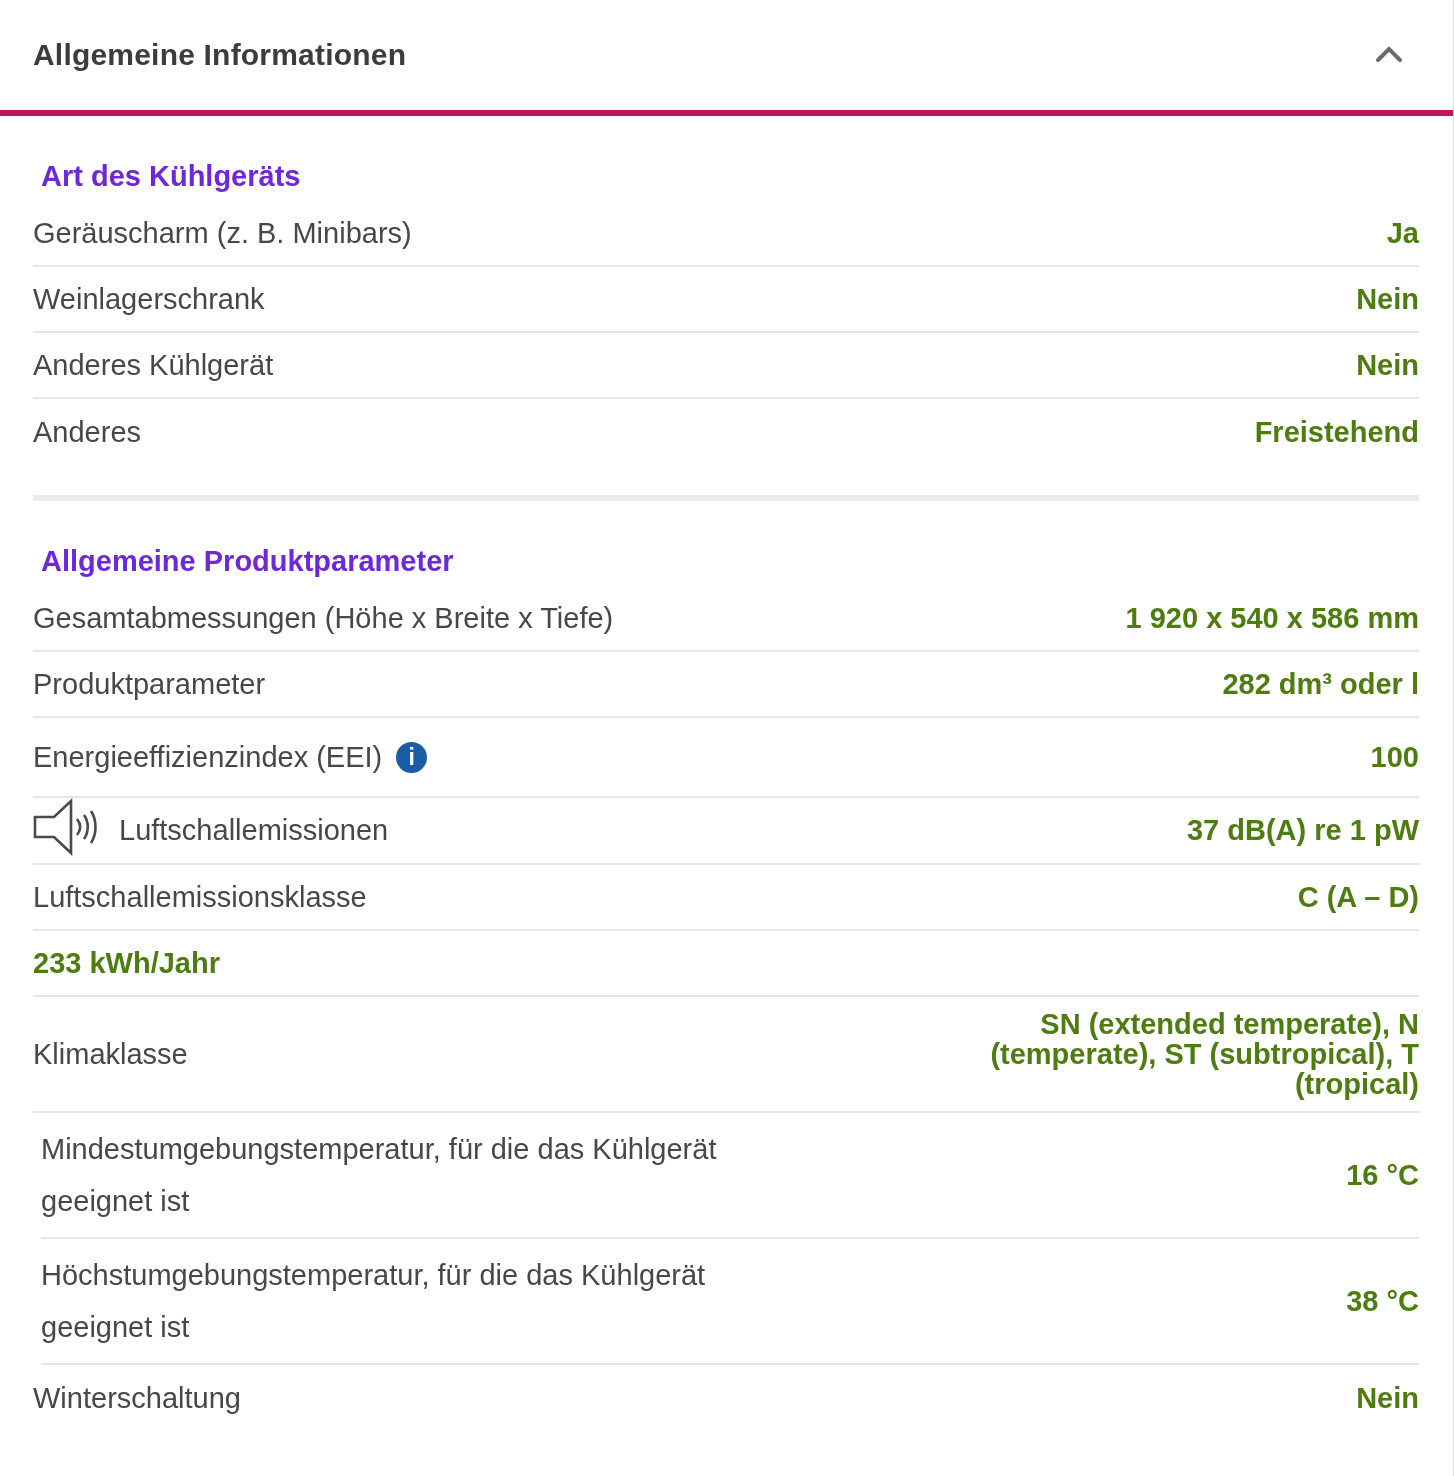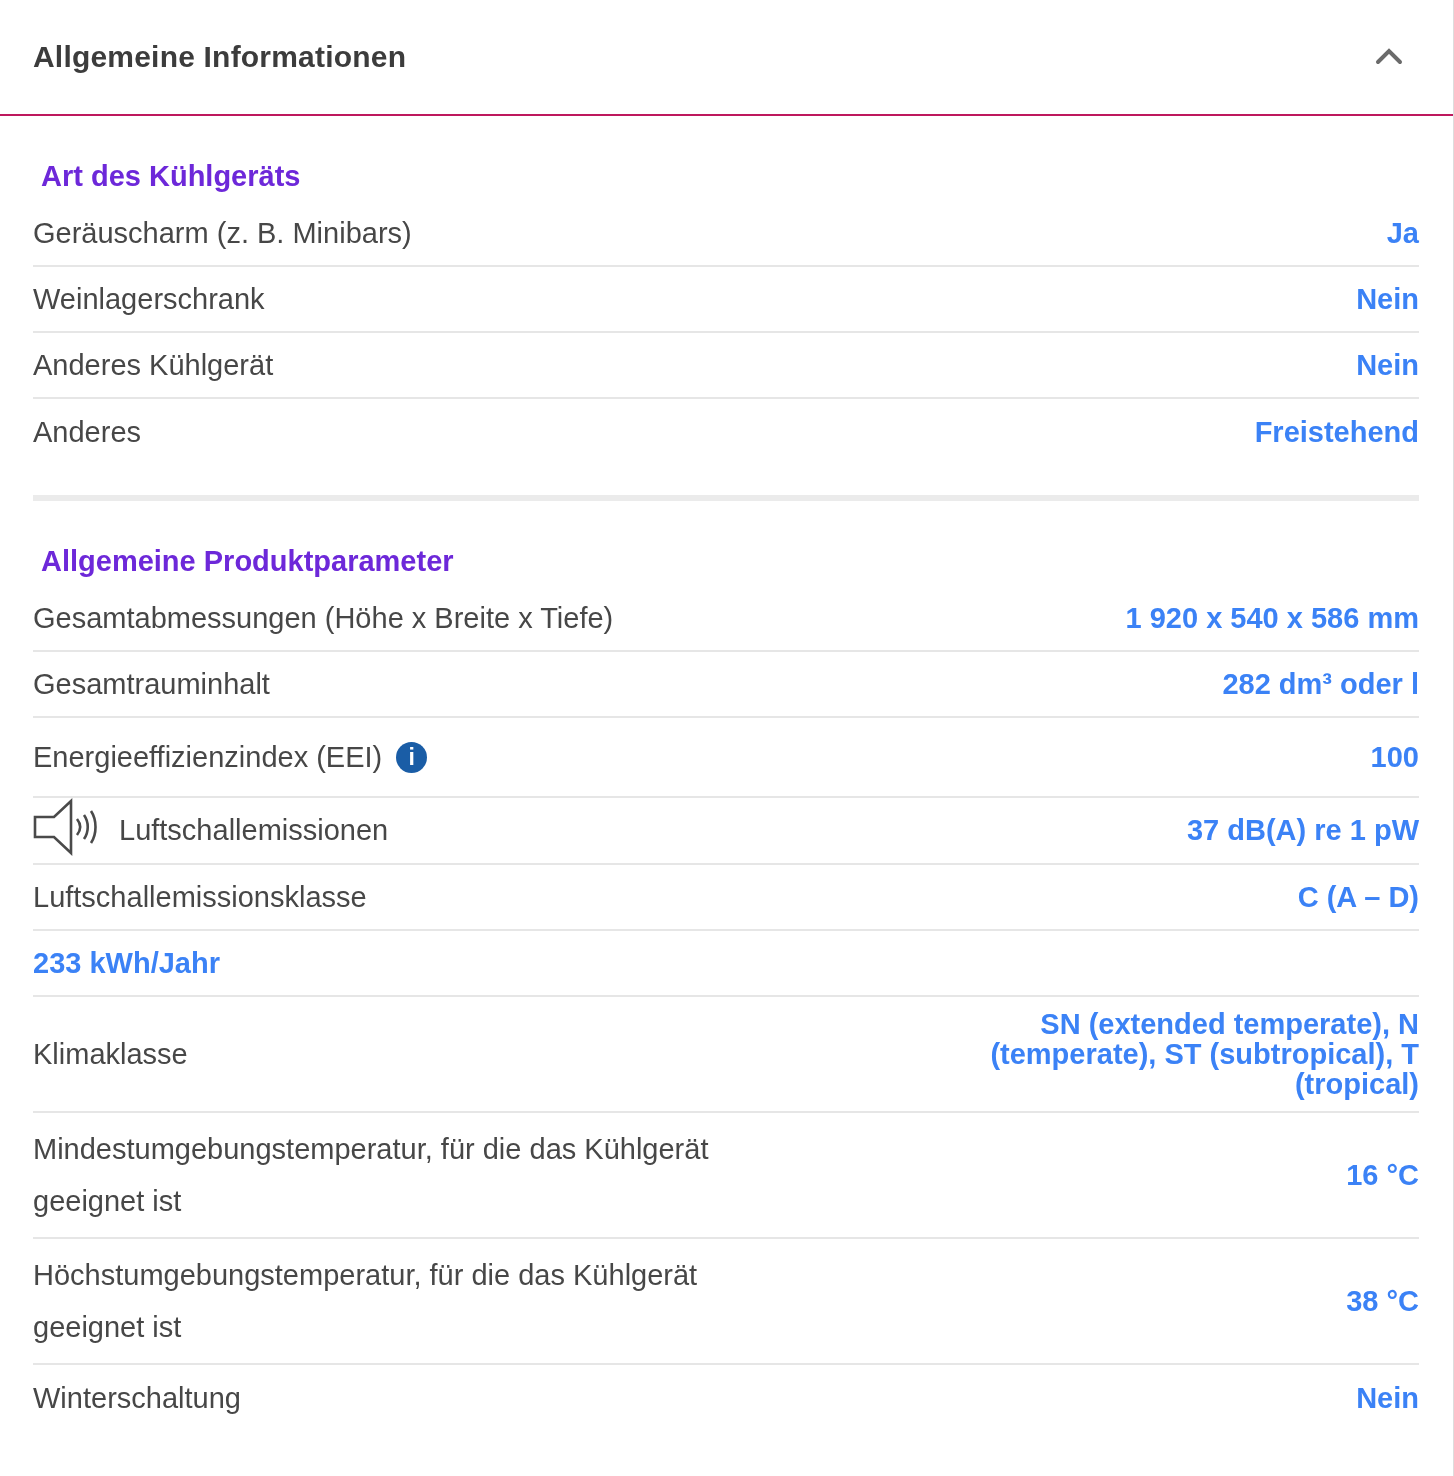--- a/index.html
+++ b/index.html
@@ -14,21 +14,21 @@
     overflow: hidden;
   }
 
   
   .accordion-header {
     height: 116px;
     display: flex;
     align-items: center;
     justify-content: space-between;
     padding: 0 50px 0 33px;
-    border-bottom: 2px solid #be185d;
+    border-bottom: 6px solid #be185d;
     box-sizing: border-box;
     cursor: pointer;
   }
   .accordion-title {
     font-size: 30px;
     font-weight: 700;
     color: #3c3c3c;
     letter-spacing: 0.2px;
   }
   .chevron { display: inline-flex; }
@@ -57,35 +57,35 @@
   .label {
     font-size: 29px;
     color: #474747;
     display: flex;
     align-items: center;
     gap: 14px;
   }
   .value {
     font-size: 29px;
     font-weight: 700;
-    color: #3b82f6;
+    color: #4d7c0f;
     text-align: right;
     white-space: nowrap;
   }
 
   .row-eei { min-height: 80px; }
 
   .row-klima { padding: 12px 0; }
   .row-klima .value {
     white-space: normal;
     max-width: 478px;
     line-height: 30px;
   }
 
-  .row-wrap { padding: 10px 0; }
+  .row-wrap { padding: 10px 0; margin-left: 8px; }
   .row-wrap .label {
     display: block;
     max-width: 780px;
     line-height: 52px;
   }
 
   .section-divider {
     height: 6px;
     background: #ebebeb;
     margin-top: 30px;
@@ -146,21 +146,21 @@
   <div class="section-divider"></div>
 
   <div class="section-heading">Allgemeine Produktparameter</div>
 
   <div class="spec-row">
     <div class="label">Gesamtabmessungen (Höhe x Breite x Tiefe)</div>
     <div class="value">1 920 x 540 x 586 mm</div>
   </div>
 
   <div class="spec-row">
-    <div class="label">Gesamtrauminhalt</div>
+    <div class="label">Produktparameter</div>
     <div class="value">282 dm³ oder l</div>
   </div>
 
   <div class="spec-row row-eei">
     <div class="label">
       <span>Energieeffizienzindex (EEI)</span>
       <span class="info-badge">i</span>
     </div>
     <div class="value">100</div>
   </div>

